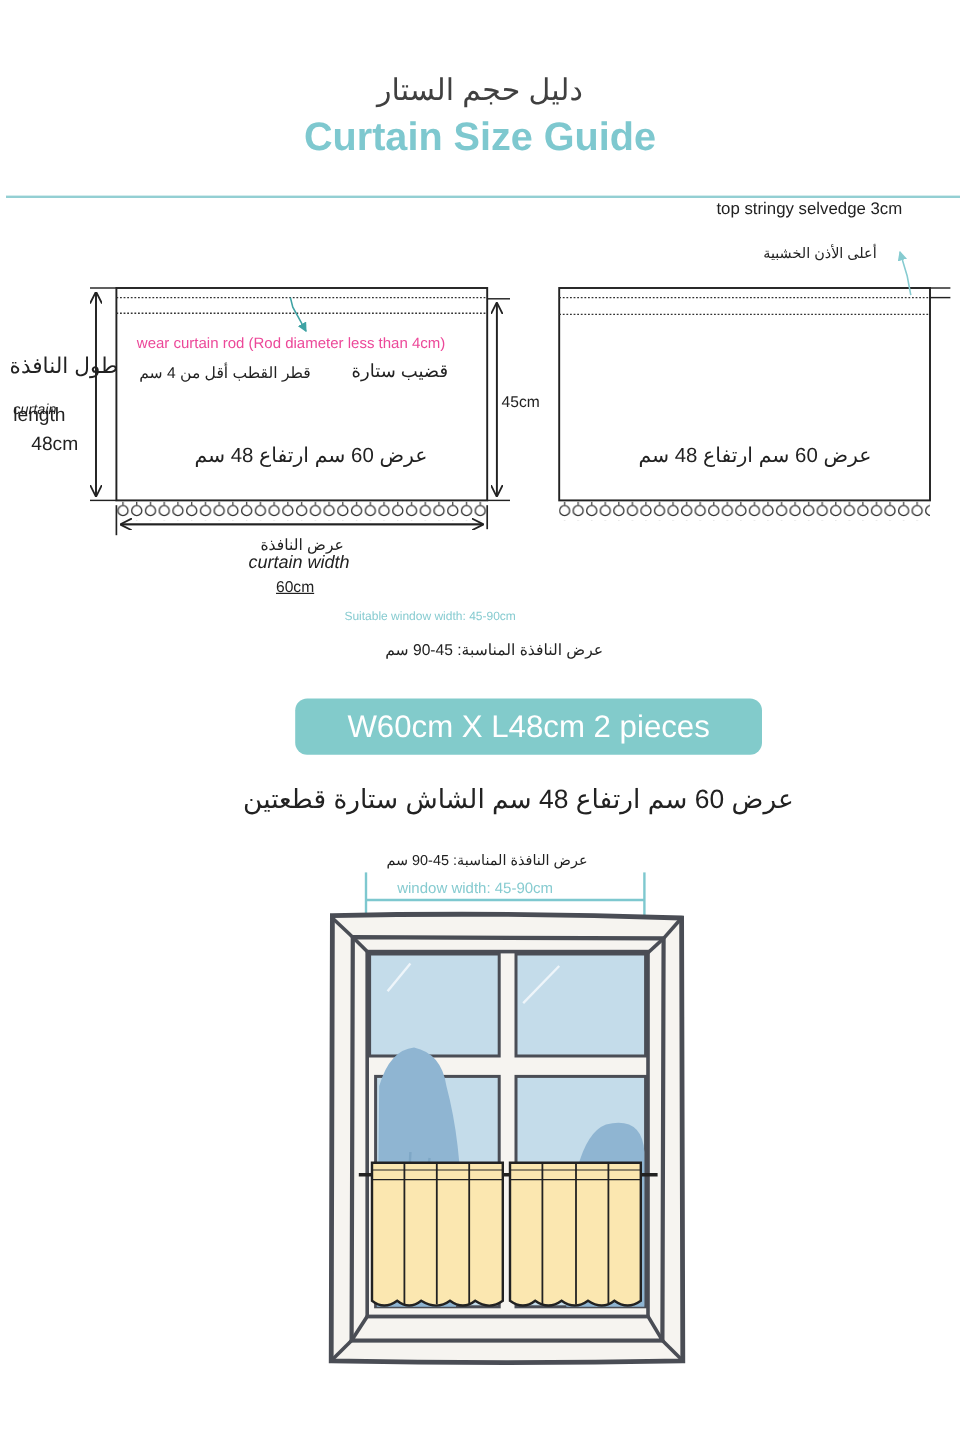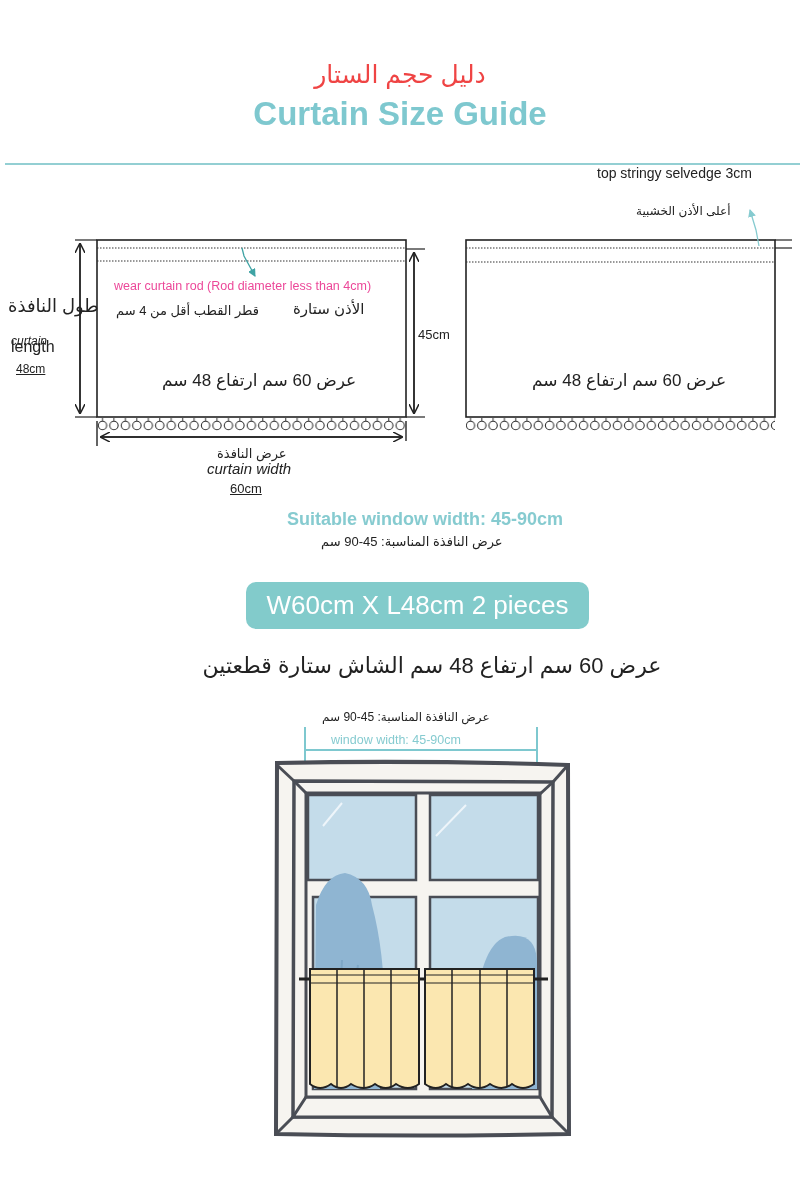--- a/index.html
+++ b/index.html
@@ -1,25 +1,25 @@
 <!DOCTYPE html>
 <html><head>
 <meta charset="utf-8">
 <style>
   html, body { margin:0; padding:0; }
   body { width:800px; height:1200px; background:#ffffff; position:relative; overflow:hidden;
          font-family:"Liberation Sans", "DejaVu Sans", sans-serif; color:#222; }
   .abs { position:absolute; }
-  .title-ar { left:0; width:800px; top:60px; text-align:center; font-size:25px; color:#ef4444; }
+  .title-ar { left:0; width:800px; top:60px; text-align:center; font-size:25px; color:#404040; }
   .title-en { left:0; width:854px; top:95px; text-align:center; font-size:33px; font-weight:bold; color:#7ec8cf; }
   .divider { left:5px; top:163px; width:795px; height:2px; background:#93cfd3; }
   .txt { white-space:nowrap; }
   .teal { color:#ec4899; }
   .lightteal { color:#86cbd0; }
-  .badge { left:246px; top:582px; width:343px; height:47px; background:#82cbcb; border-radius:10px;
+  .badge { left:246px; top:582px; width:389px; height:47px; background:#82cbcb; border-radius:10px;
            color:#fff; font-size:26px; display:flex; align-items:center; justify-content:center; }
   svg { position:absolute; left:0; top:0; }
 </style>
 </head>
 <body>
 
 <div class="abs title-ar txt" dir="rtl">دليل حجم الستار</div>
 <div class="abs title-en txt" style="left:-27px;">Curtain Size Guide</div>
 <div class="abs divider"></div>
 
@@ -126,38 +126,38 @@
       <line x1="425" y1="975" x2="534" y2="975" stroke="#222" stroke-width="1"></line>
       <line x1="425" y1="983" x2="534" y2="983" stroke="#222" stroke-width="1"></line>
       <line x1="452" y1="969" x2="452" y2="1087" stroke="#222" stroke-width="1.5"></line>
       <line x1="480" y1="969" x2="480" y2="1087" stroke="#222" stroke-width="1.5"></line>
       <line x1="507" y1="969" x2="507" y2="1087" stroke="#222" stroke-width="1.5"></line>
     </g>
   </g>
 </svg>
 
 <div class="abs txt teal" style="left:114px; top:279px; font-size:12.5px;">wear curtain rod (Rod diameter less than 4cm)</div>
-<div class="abs txt" dir="rtl" style="left:293px; top:300px; font-size:15px;">الأذن ستارة</div>
+<div class="abs txt" dir="rtl" style="left:293px; top:300px; font-size:15px;">قضيب ستارة</div>
 <div class="abs txt" dir="rtl" style="left:116px; top:303px; font-size:13px;">قطر القطب أقل من 4 سم</div>
 <div class="abs txt" dir="rtl" style="left:162px; top:370px; font-size:17px;">عرض 60 سم ارتفاع 48 سم</div>
 
 <div class="abs txt" dir="rtl" style="left:8px; top:295px; font-size:18px;">طول النافذة</div>
 <div class="abs txt" style="left:11px; top:334px; font-size:12px;font-style:italic;">curtain</div>
 <div class="abs txt" style="left:11px; top:338px; font-size:16px;">length</div>
-<div class="abs txt" style="left:16px; top:362px; font-size:12px;text-decoration:underline;">48cm</div>
+<div class="abs txt" style="left:26px; top:362px; font-size:16px;">48cm</div>
 <div class="abs txt" style="left:418px; top:327px; font-size:13px;">45cm</div>
 
 <div class="abs txt" dir="rtl" style="left:217px; top:446px; font-size:13px;">عرض النافذة</div>
 <div class="abs txt" style="left:207px; top:460px; font-size:15px;font-style:italic;">curtain width</div>
 <div class="abs txt" style="left:230px; top:481px; font-size:13px;text-decoration:underline;">60cm</div>
 
 <div class="abs txt" style="left:597px; top:165px; font-size:14px;">top stringy selvedge 3cm</div>
 <div class="abs txt" dir="rtl" style="left:636px; top:204px; font-size:12px;">أعلى الأذن الخشبية</div>
 <div class="abs txt" dir="rtl" style="left:532px; top:370px; font-size:17px;">عرض 60 سم ارتفاع 48 سم</div>
 
-<div class="abs txt lightteal" style="left:287px; top:509px; font-size:18px; font-weight:bold;">Suitable window width: 45-90cm</div>
+<div class="abs txt lightteal" style="left:287px; top:509px; font-size:10px; font-weight:normal;">Suitable window width: 45-90cm</div>
 <div class="abs txt" dir="rtl" style="left:321px; top:534px; font-size:13px;">عرض النافذة المناسبة: 45-90 سم</div>
 
 <div class="abs badge txt">W60cm X L48cm 2 pieces</div>
 <div class="abs txt" dir="rtl" style="left:0; width:864px; text-align:center; top:653px; font-size:22px;">عرض 60 سم ارتفاع 48 سم الشاش ستارة قطعتين</div>
 
 <div class="abs txt" dir="rtl" style="left:322px; top:710px; font-size:12px;">عرض النافذة المناسبة: 45-90 سم</div>
 <div class="abs txt lightteal" style="left:331px; top:733px; font-size:12.5px; font-weight:normal;">window width: 45-90cm</div>
 
 </body></html>

